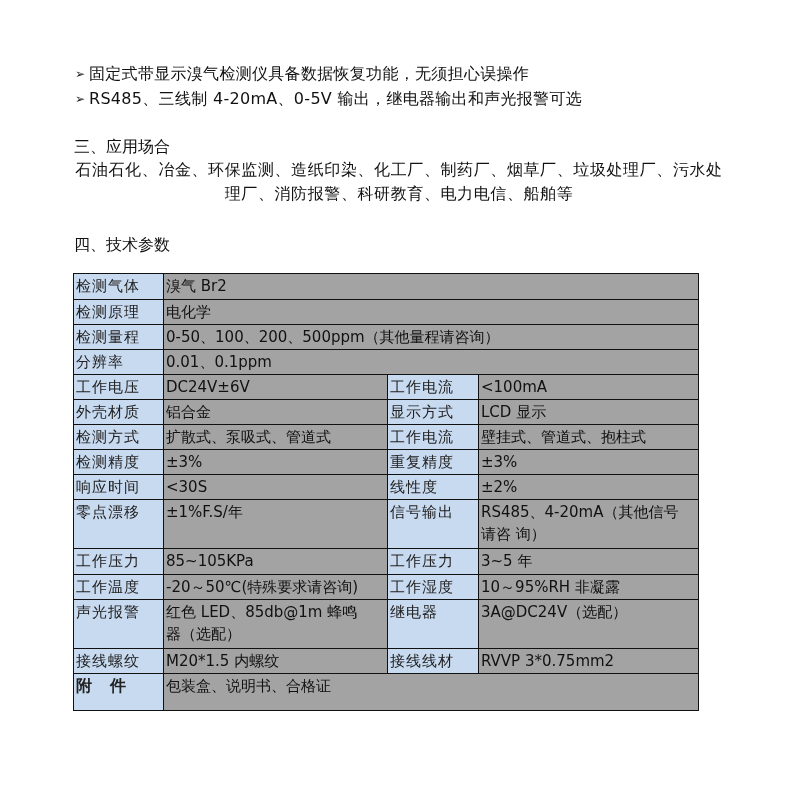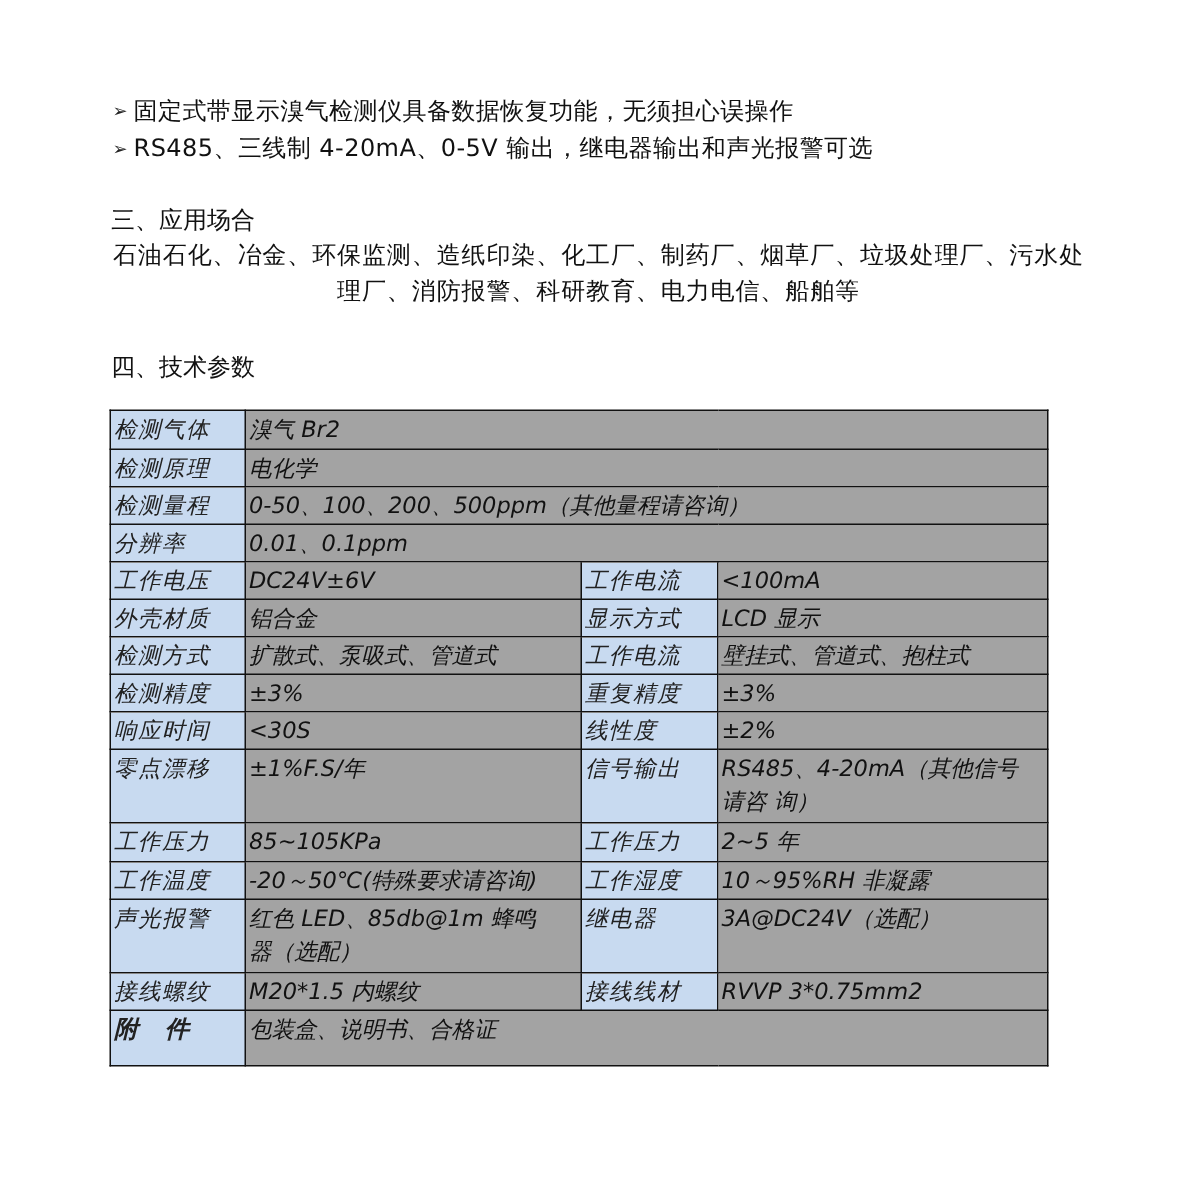--- a/index.html
+++ b/index.html
@@ -20,21 +20,20 @@
       position: absolute; left: 73px; top: 273px;
       border-collapse: collapse; width: 625px; table-layout: fixed;
       font-size: 15px;
     }
     table.spec td {
       border: 1.5px solid #111;
       padding: 1px 18px 0 2px;
       vertical-align: top;
       line-height: 22px;
       overflow: hidden;
-      font-style: italic;
     }
     table.spec td.lbl { background: #c8daf0; color: #222; letter-spacing: 1px; }
     table.spec td.val { background: #a3a3a3; }
     table.spec td.bold { font-weight: bold; font-size: 16px; }
     table.spec td.serif { font-family: "DejaVu Serif", "Liberation Serif", serif; font-size: 14px; }
     col.c1 { width: 90px; } col.c2 { width: 224px; } col.c3 { width: 91px; } col.c4 { width: 220px; }
   </style>
 </head>
 <body>
 
@@ -107,21 +106,21 @@
   <tr style="height:49px">
     <td class="lbl">零点漂移</td>
     <td class="val">±1%F.S/年</td>
     <td class="lbl">信号输出</td>
     <td class="val">RS485、4-20mA（其他信号请咨 询）</td>
   </tr>
   <tr style="height:26px">
     <td class="lbl">工作压力</td>
     <td class="val">85~105KPa</td>
     <td class="lbl">工作压力</td>
-    <td class="val">2~5 年</td>
+    <td class="val">3~5 年</td>
   </tr>
   <tr style="height:25px">
     <td class="lbl">工作温度</td>
     <td class="val">-20～50℃(特殊要求请咨询)</td>
     <td class="lbl">工作湿度</td>
     <td class="val">10～95%RH 非凝露</td>
   </tr>
   <tr style="height:49px">
     <td class="lbl">声光报警</td>
     <td class="val">红色 LED、85db@1m 蜂鸣器（选配）</td>

